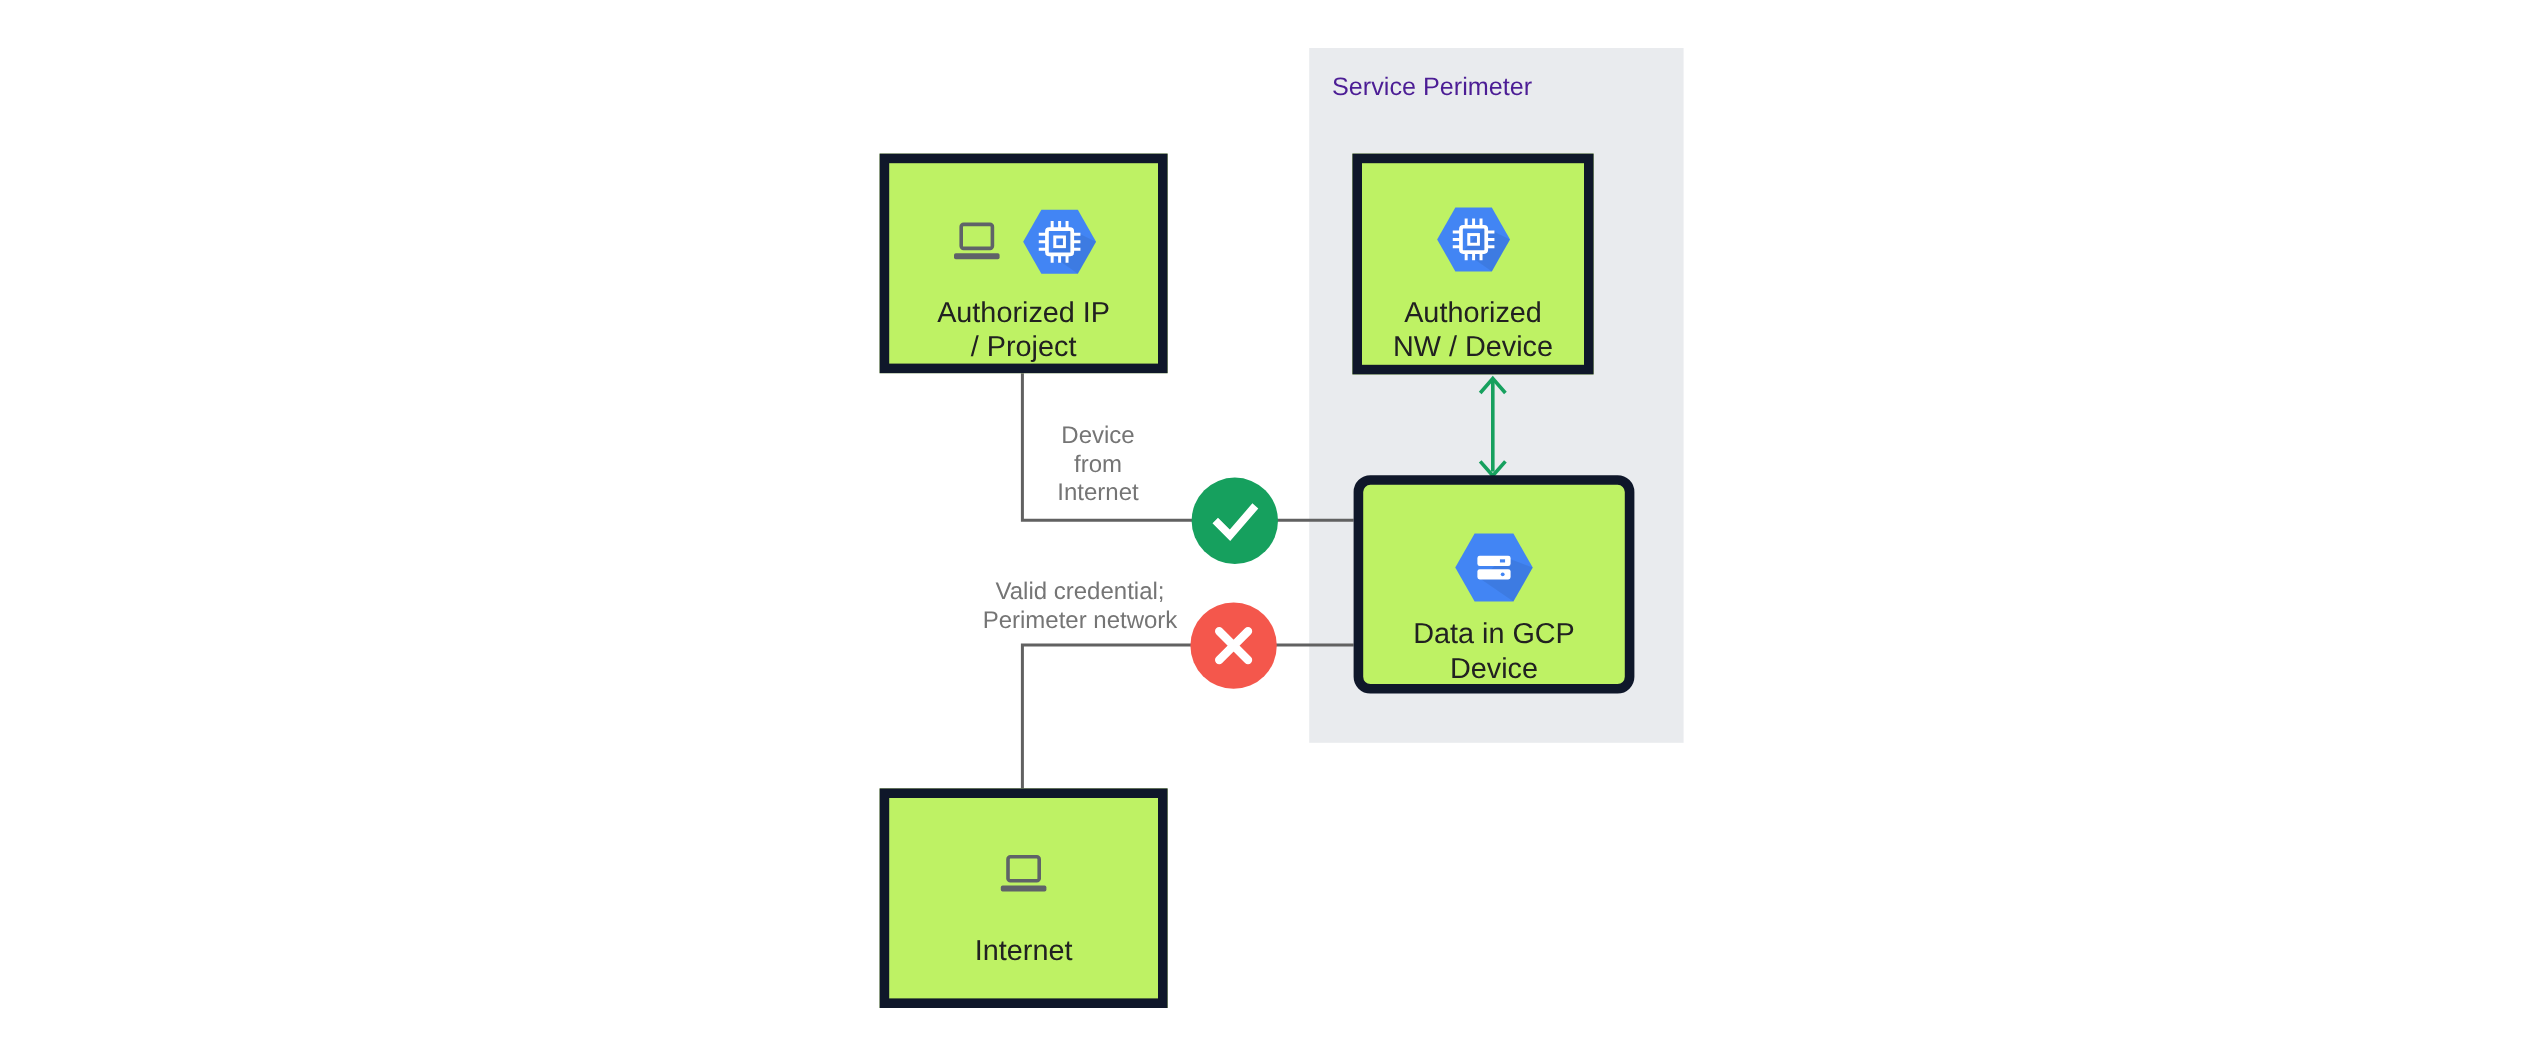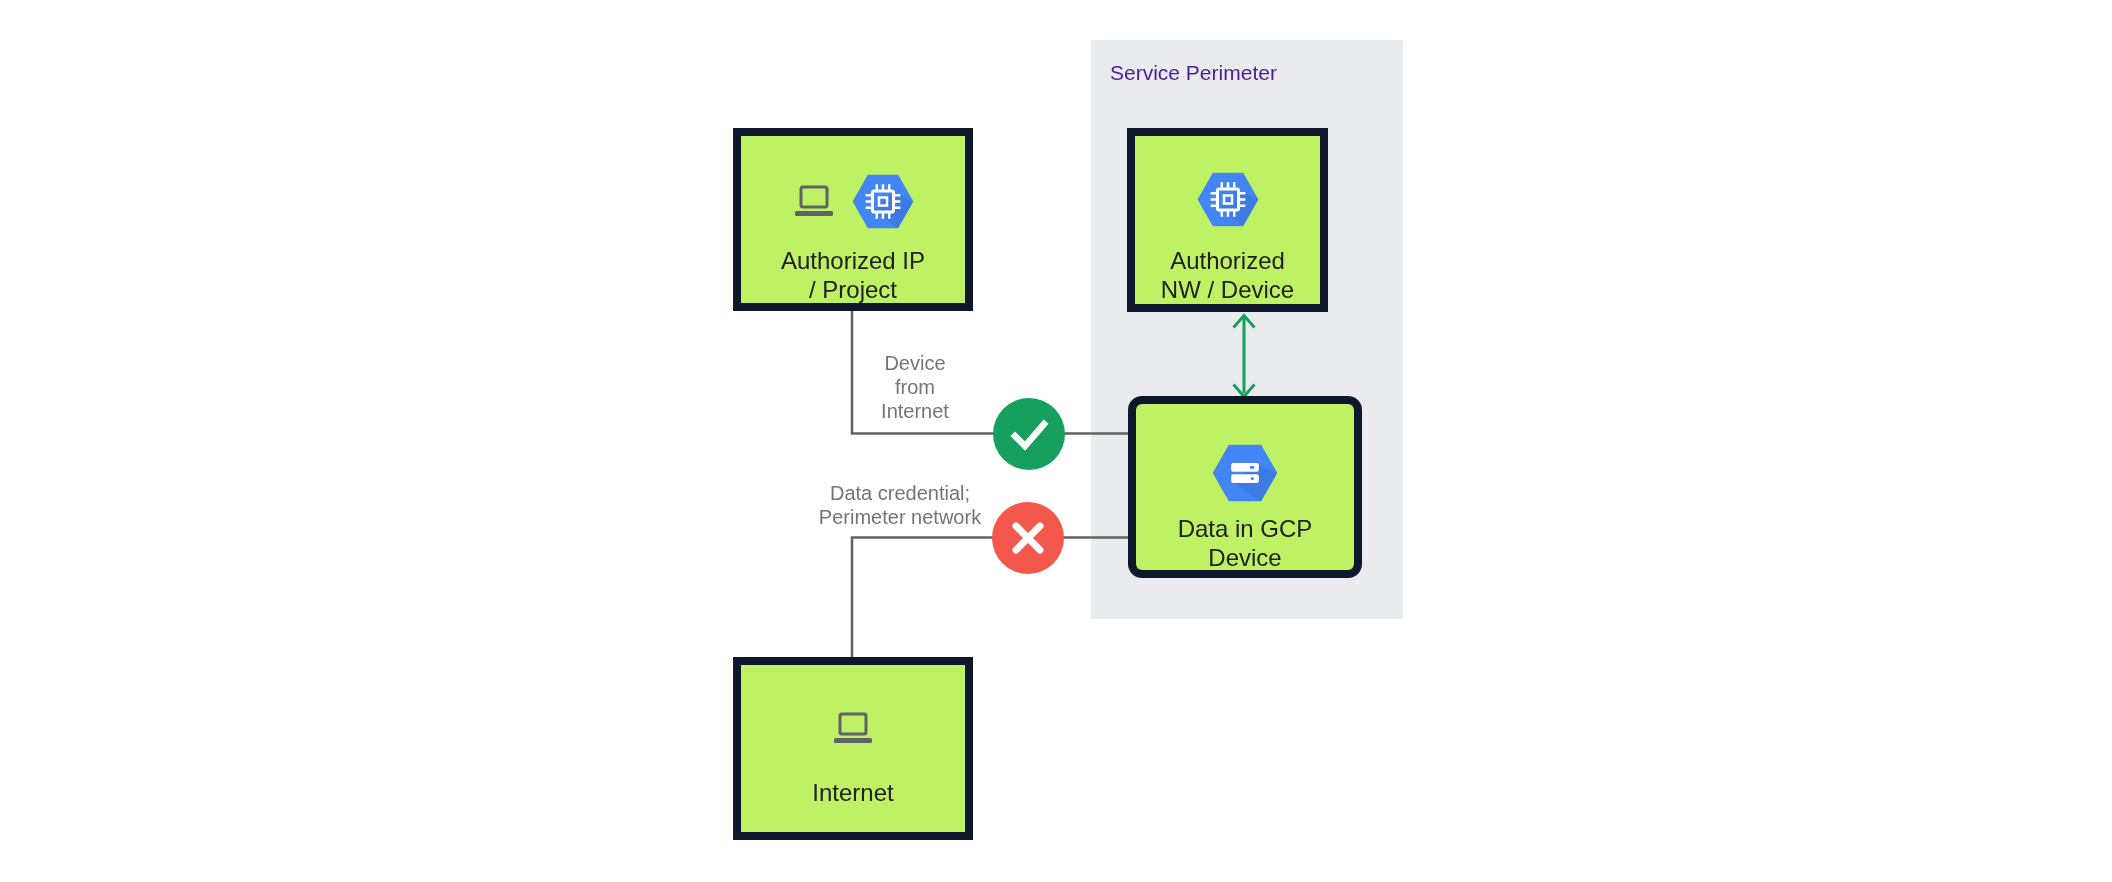--- a/index.html
+++ b/index.html
@@ -163,21 +163,21 @@
     </div>
   </div>
 
   <div class="edge-label" style="left:815px; top:351px; width:200px;">
     <div>Device</div>
     <div>from</div>
     <div>Internet</div>
   </div>
 
   <div class="edge-label" style="left:760px; top:481px; width:280px;">
-    <div>Data credential;</div>
+    <div>Valid credential;</div>
     <div>Perimeter network</div>
   </div>
 
   <div class="badge badge-green" style="left:993px; top:398px;">
     <svg width="72" height="72" viewBox="0 0 72 72">
       <path d="M22 38 L32 48 L51 26" fill="none" stroke="#ffffff" stroke-width="6.5" stroke-linecap="square" stroke-linejoin="miter"></path>
     </svg>
   </div>
 
   <div class="badge badge-red" style="left:992px; top:502px;">

